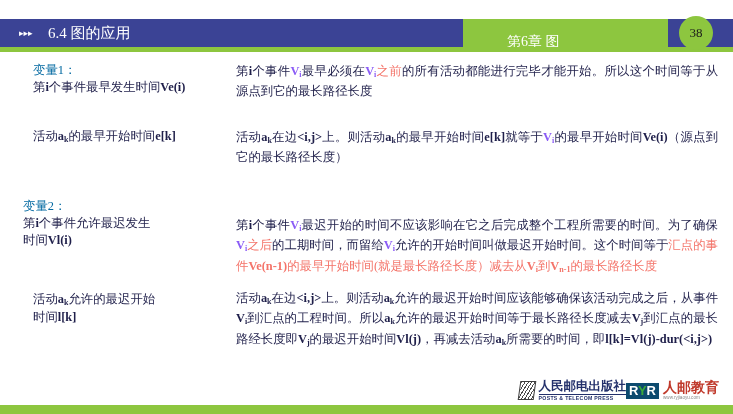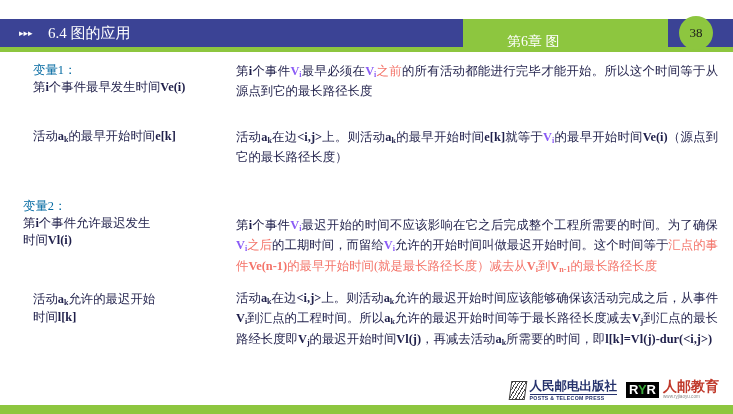--- a/index.html
+++ b/index.html
@@ -79,21 +79,21 @@
   #b4-left{left:33px;top:291px;}
   #b4-right{left:236px;top:289px;width:482px;}
 
   
   .footer-bar{
     position:absolute;left:0;bottom:0;width:733px;height:9px;
     background:#8dc63f;
   }
   .logo-wrap{
     position:absolute;right:14px;bottom:13px;
-    display:flex;align-items:flex-start;gap:9px;
+    display:flex;align-items:center;
   }
   .logo-ppress{display:flex;align-items:center;gap:4px;}
   .book-icon{
     width:14px;height:17px;
     background:
       repeating-linear-gradient(115deg,#4a4a4a 0px,#4a4a4a 1px,#ffffff 1px,#ffffff 3px);
     border:1px solid #3d3d3d;
     transform:skewX(-8deg);
   }
   .ppress-txt{line-height:1;}
@@ -102,21 +102,21 @@
     display:block;
   }
   .ppress-en{
     font-size:5.2px;color:#23306b;font-weight:bold;letter-spacing:0.3px;
     display:block;margin-top:1px;
     font-family:"Liberation Sans",sans-serif;
     border-top:1px solid #23306b;padding-top:1px;
   }
   .logo-ryjy{display:flex;align-items:center;gap:4px;}
   .ryjy-mark{
-    background:#000000;color:#ffffff;
+    background:#0c4a6e;color:#ffffff;
     font-family:"Liberation Sans",sans-serif;
     font-size:13px;font-weight:bold;
     padding:1px 3px;line-height:14px;letter-spacing:0px;
     position:relative;
   }
   .ryjy-mark .g{color:#3aa93a;}
   .ryjy-txt{line-height:1;}
   .ryjy-cn{
     font-size:14px;color:#c0392b;font-weight:bold;display:block;
   }

